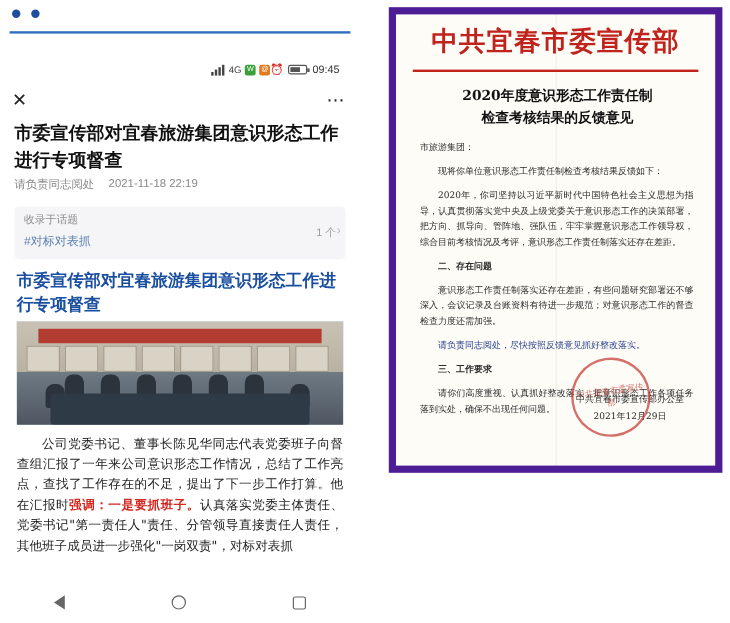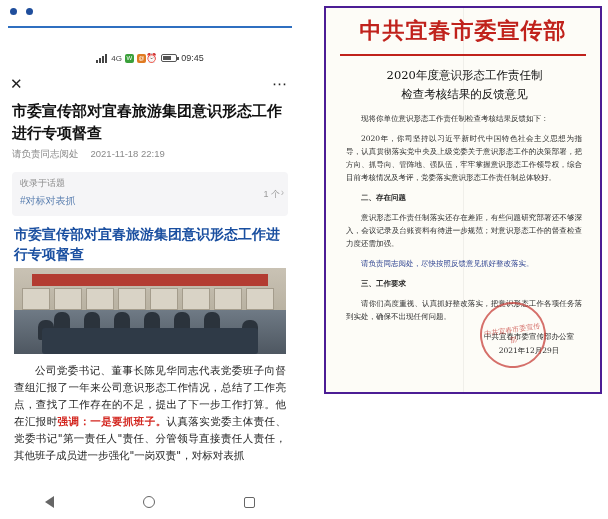--- a/index.html
+++ b/index.html
@@ -52,22 +52,22 @@
   }
 
   .statusbar {
     position: absolute;
     left: 0;
     top: 48px;
     width: 300px;
     height: 20px;
     display: flex;
     align-items: center;
-    justify-content: center;
-    padding: 0 7px;
+    justify-content: flex-end;
+    padding: 0 17px;
     box-sizing: border-box;
     font-size: 9px;
     color: #333;
   }
   .status-left {
     display: flex;
     align-items: center;
     gap: 3px;
   }
   .sig-bars {
@@ -341,21 +341,21 @@
   }
 
   
   .doc {
     position: absolute;
     left: 324px;
     top: 6px;
     width: 278px;
     height: 388px;
     background: #fdfcf7;
-    border: 2px solid #4c1d95;
+    border: 6px solid #4c1d95;
     box-sizing: border-box;
     overflow: hidden;
   }
   .doc-header {
     position: absolute;
     left: 0;
     right: 0;
     top: 8px;
     text-align: center;
     font-family: "DejaVu Serif", serif;
@@ -373,21 +373,21 @@
     background: #c0221c;
   }
   .doc-title {
     position: absolute;
     left: 23px;
     right: 20px;
     top: 58px;
     text-align: center;
     font-family: "DejaVu Serif", serif;
     font-size: 11.5px;
-    font-weight: normal;
+    font-weight: bold;
     line-height: 19px;
     color: #111;
   }
   .doc-body {
     position: absolute;
     left: 20px;
     right: 18px;
     top: 104px;
     font-family: "DejaVu Serif", serif;
     font-size: 7.5px;
@@ -531,23 +531,24 @@
 
   <div class="doc-header">中共宜春市委宣传部</div>
   <div class="doc-redline"></div>
 
   <div class="doc-title">
     <div>2020年度意识形态工作责任制</div>
     <div>检查考核结果的反馈意见</div>
   </div>
 
   <div class="doc-body">
+    <p>市旅游集团：</p>
     <p class="ind">现将你单位意识形态工作责任制检查考核结果反馈如下：</p>
 
-    <p class="ind">2020年，你司坚持以习近平新时代中国特色社会主义思想为指导，认真贯彻落实党中央及上级党委关于意识形态工作的决策部署，把方向、抓导向、管阵地、强队伍，牢牢掌握意识形态工作领导权，综合目前考核情况及考评，党委落实意识形态工作责任制总体较好。</p>
+    <p class="ind">2020年，你司坚持以习近平新时代中国特色社会主义思想为指导，认真贯彻落实党中央及上级党委关于意识形态工作的决策部署，把方向、抓导向、管阵地、强队伍，牢牢掌握意识形态工作领导权，综合目前考核情况及考评，意识形态工作责任制落实还存在差距。</p>
 
     <p class="sec">二、存在问题</p>
     <p class="ind">意识形态工作责任制落实还存在差距，有些问题研究部署还不够深入，会议记录及台账资料有待进一步规范；对意识形态工作的督查检查力度还需加强。</p>
     <p class="ind doc-handwrite">请负责同志阅处，尽快按照反馈意见抓好整改落实。</p>
 
     <p class="sec">三、工作要求</p>
     <p class="ind">请你们高度重视、认真抓好整改落实，把意识形态工作各项任务落到实处，确保不出现任何问题。</p>
   </div>
 
   <div class="doc-sign">

